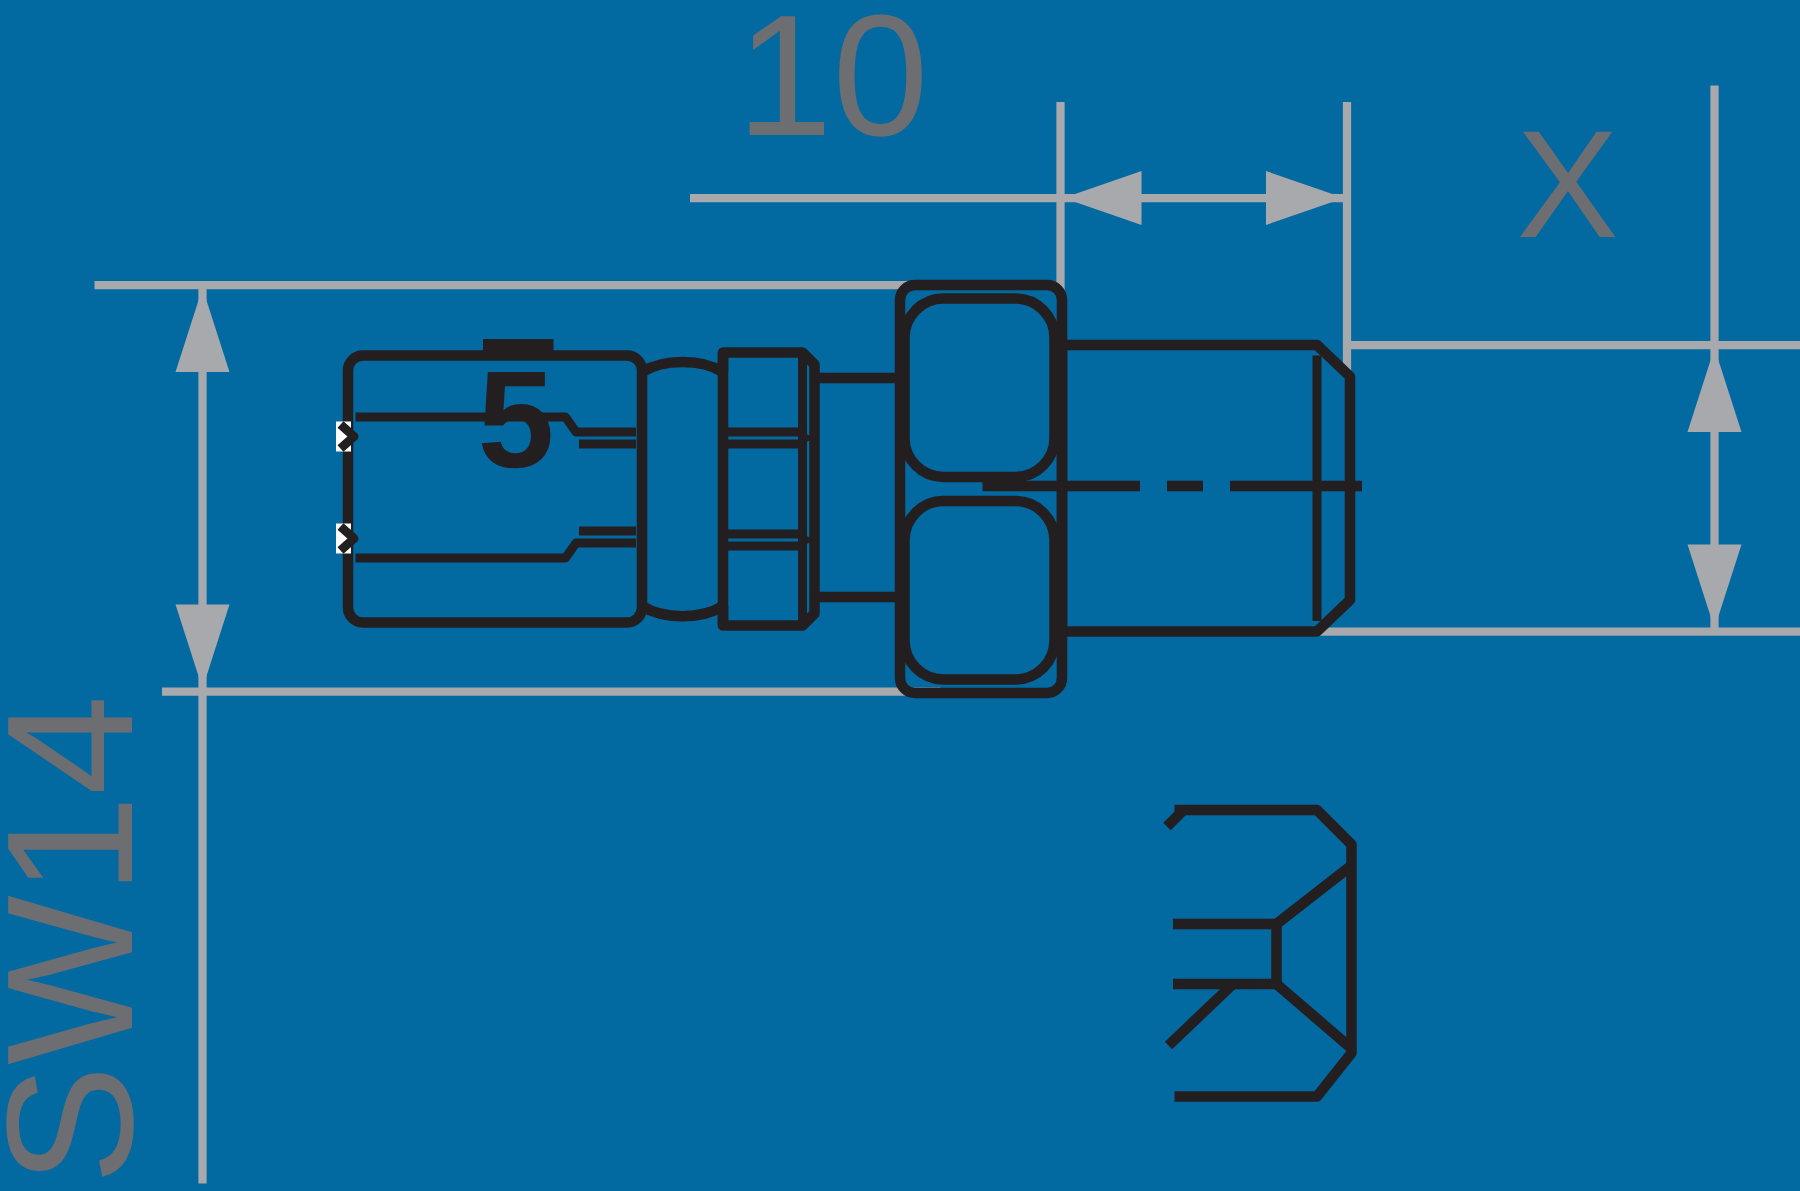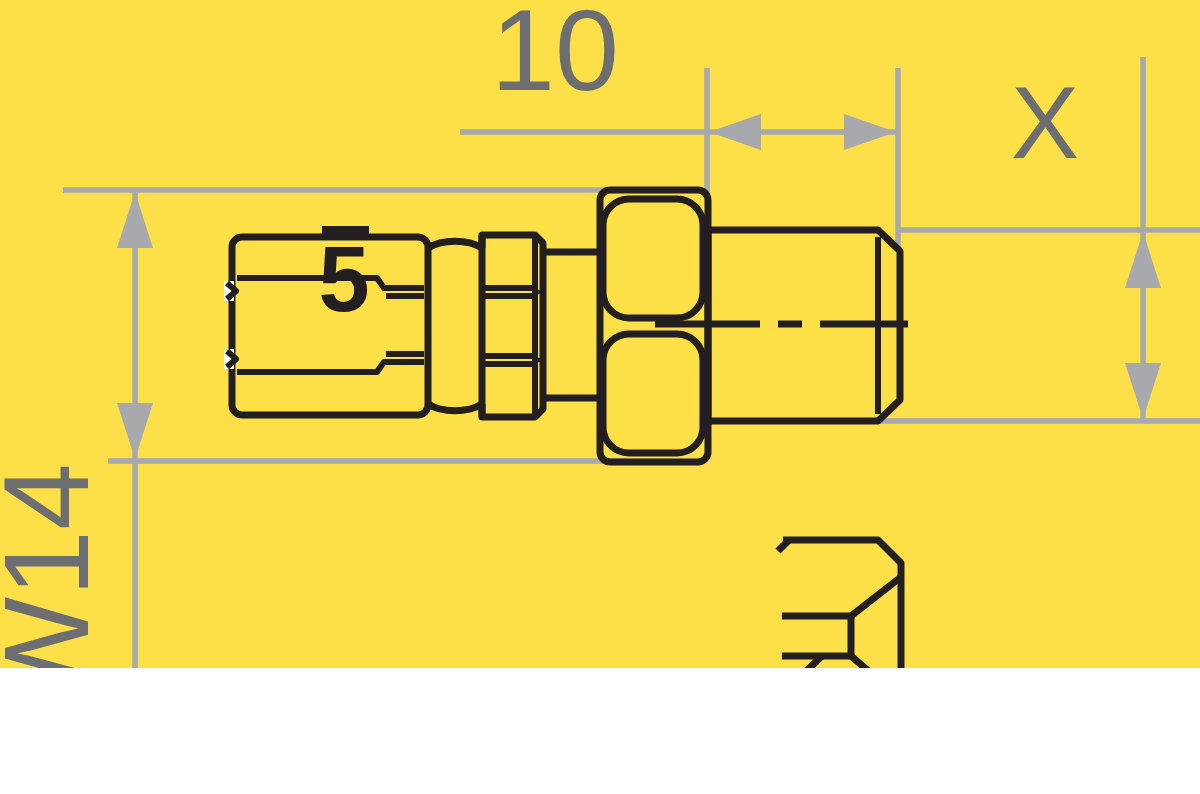--- a/index.html
+++ b/index.html
@@ -3,22 +3,22 @@
 <meta charset="utf-8">
 <style>
   html, body {
     margin: 0;
     padding: 0;
     background: #ffffff;
   }
   .canvas {
     position: relative;
     width: 1200px;
-    height: 668px;
-    background: #fde047;
+    height: 794px;
+    background: #0369a1;
     overflow: hidden;
   }
   svg.drawing {
     position: absolute;
     left: 0;
     top: 0;
     width: 1200px;
     height: 794px;
   }
   .part-line {

